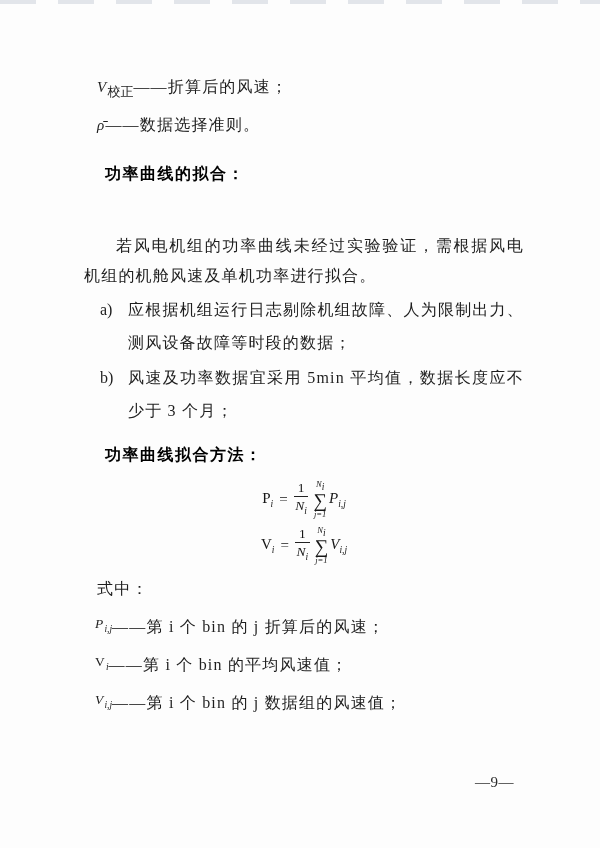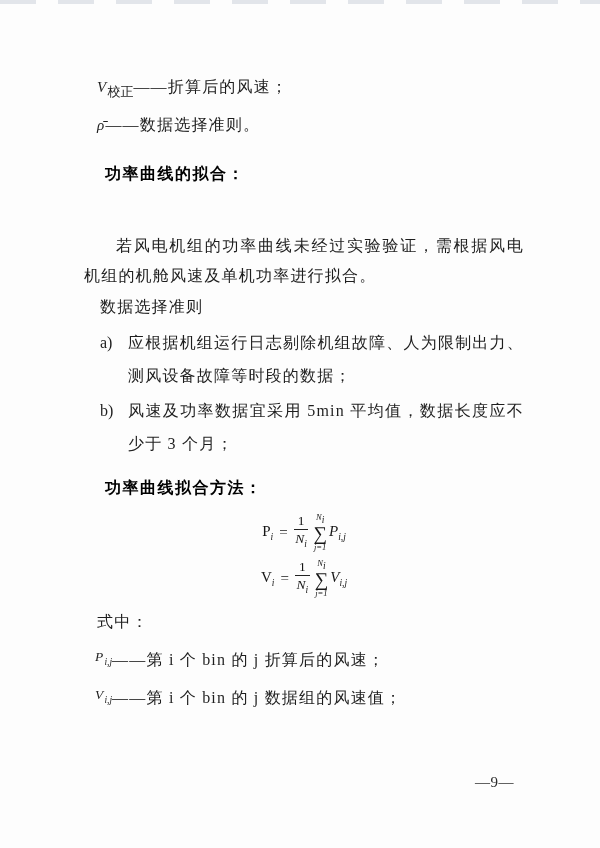--- a/index.html
+++ b/index.html
@@ -94,21 +94,20 @@
 <div class="content">
 
   <div class="sym-line"><span class="sym-base">V</span><sub class="cjk">校正</sub><span>——折算后的风速；</span></div>
 
   <div class="sym-line"><span class="sym-base">ρ̄</span><sub class="cjk"></sub><span>——数据选择准则。</span></div>
 
   <div class="heading">功率曲线的拟合：</div>
 
   <div class="para">若风电机组的功率曲线未经过实验验证，需根据风电机组的机舱风速及单机功率进行拟合。</div>
 
-  <div class="subhead">数据选择准则</div>
 
   <div class="olist">
     <div class="olist-item">
       <span class="marker">a)</span>
       <span class="itext">应根据机组运行日志剔除机组故障、人为限制出力、测风设备故障等时段的数据；</span>
     </div>
     <div class="olist-item">
       <span class="marker">b)</span>
       <span class="itext">风速及功率数据宜采用 5min 平均值，数据长度应不少于 3 个月；</span>
     </div>
@@ -148,18 +147,19 @@
       </span>
       <span class="lhs"><i>V</i><sub>i,j</sub></span>
     </div>
 
   </div>
 
   <div class="where">式中：</div>
 
   <div class="termdefs">
     <div class="term-line"><span class="tsym it"><span>P</span><sub>i,j</sub></span><span>——第 i 个 bin 的 j 折算后的风速；</span></div>
+    <div class="term-line"><span class="tsym"><span>V</span><sub>i</sub></span><span>——第 i 个 bin 的平均风速值；</span></div>
     <div class="term-line"><span class="tsym it"><span>V</span><sub>i,j</sub></span><span>——第 i 个 bin 的 j 数据组的风速值；</span></div>
   </div>
 
 </div>
 
 <div class="pagenum">—9—</div>
 
 </body></html>

